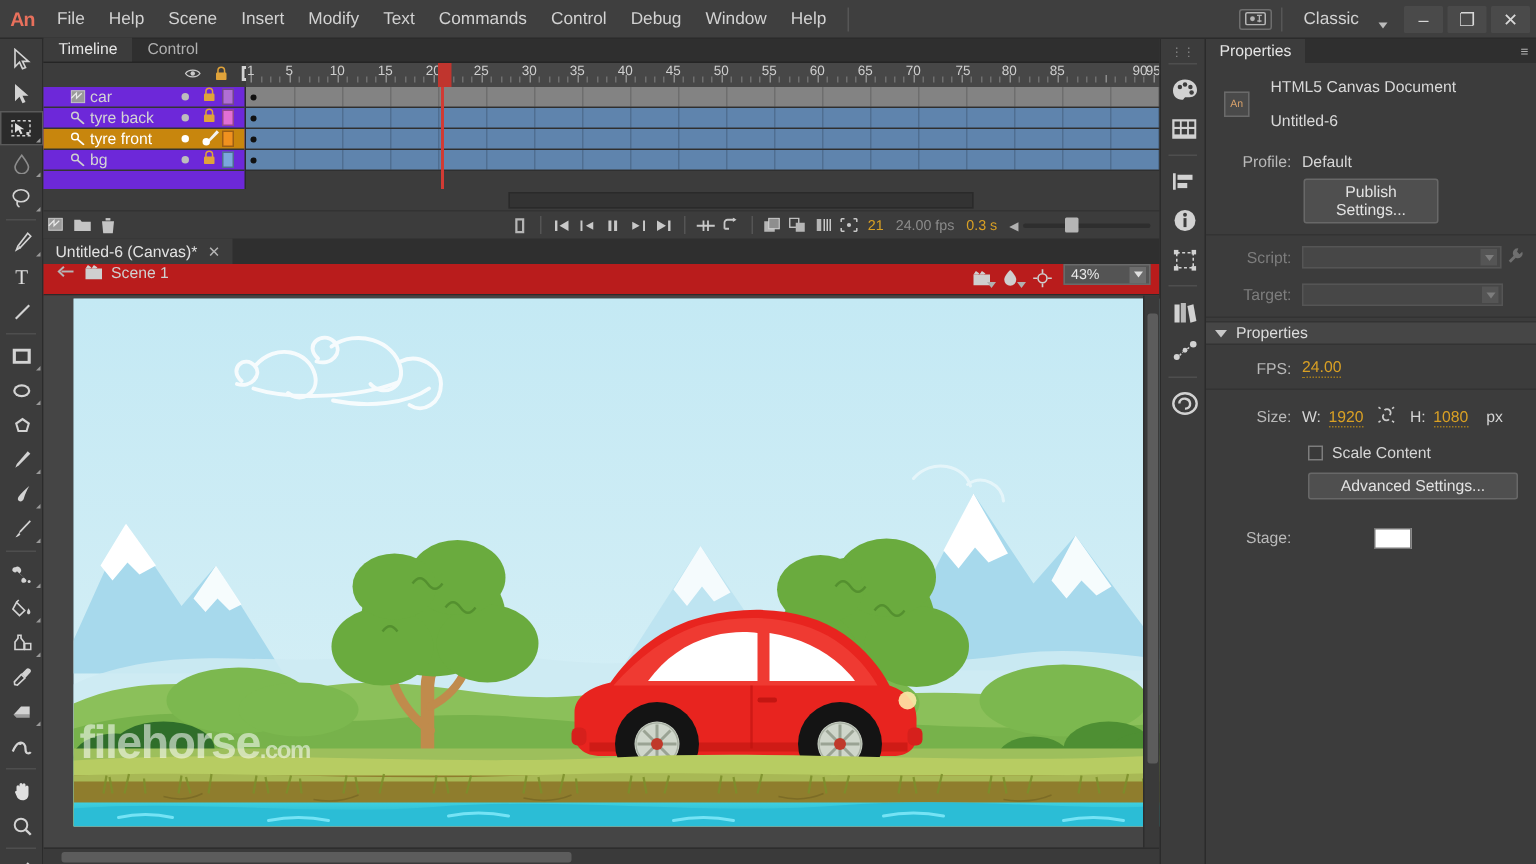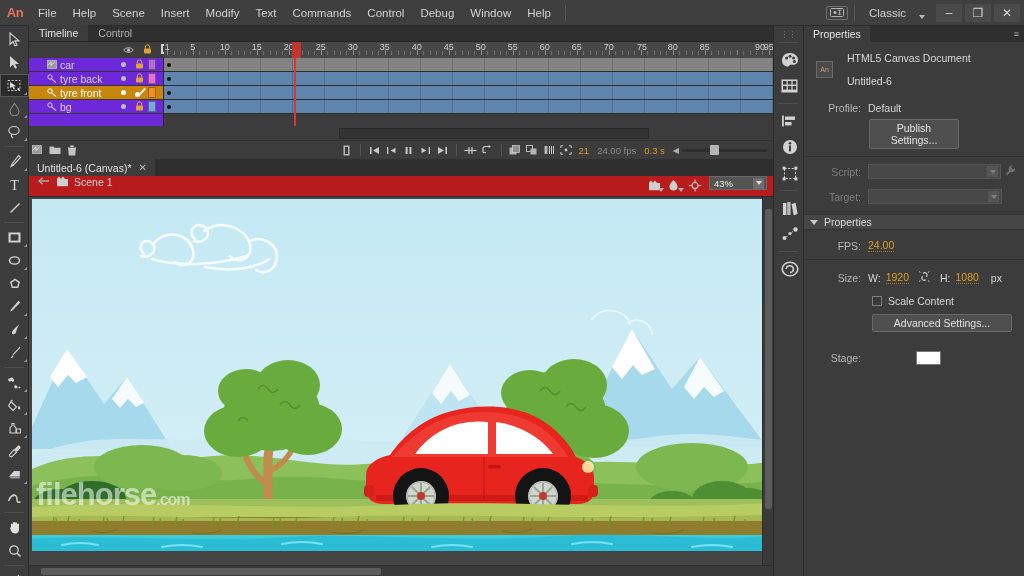--- a/index.html
+++ b/index.html
@@ -139,21 +139,21 @@
     display:flex; align-items:center; justify-content:space-between; padding:0 2px 0 4px;
     font-size:9.5px; color:#eaeaea; margin-left:4px;
   }
   .zoombox .arr { width:11px;height:11px;background:#6d6d6d; display:flex;align-items:center;justify-content:center;}
 
   .stagewrap {
     position:absolute; left:29px; top:197px; width:744px; height:379px;
     background:#454545; overflow:hidden;
   }
   .canvas {
-    position:absolute; left:3px; top:2px; width:735px; height:352px;
+    position:absolute; left:20px; top:2px; width:735px; height:352px;
     background:#bde4f0; overflow:hidden;
   }
   .stage-hscroll { position:absolute; left:0; bottom:0; width:744px; height:11px; background:#3a3a3a; border-top:1px solid #2d2d2d;}
   .stage-hscroll .thumb { position:absolute; left:12px; top:2px; width:340px; height:7px; background:#5c5c5c; border-radius:2px;}
   .stage-vscroll { position:absolute; right:0; top:0; width:11px; height:379px; background:#3a3a3a; border-left:1px solid #2d2d2d;}
   .stage-vscroll .thumb { position:absolute; top:12px; left:2px; width:7px; height:300px; background:#5c5c5c; border-radius:2px;}
 
   .watermark {
     position:absolute; left:4px; bottom:38px; font-size:31px; font-weight:bold;
     color:rgba(255,255,255,0.55); letter-spacing:-1px; pointer-events:none;

